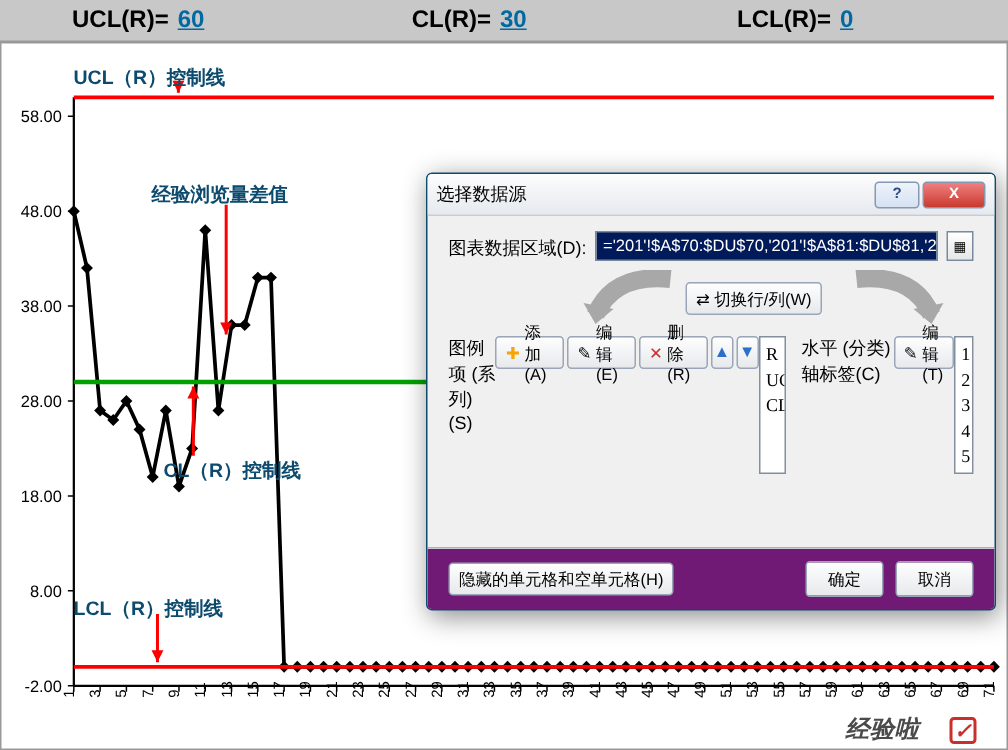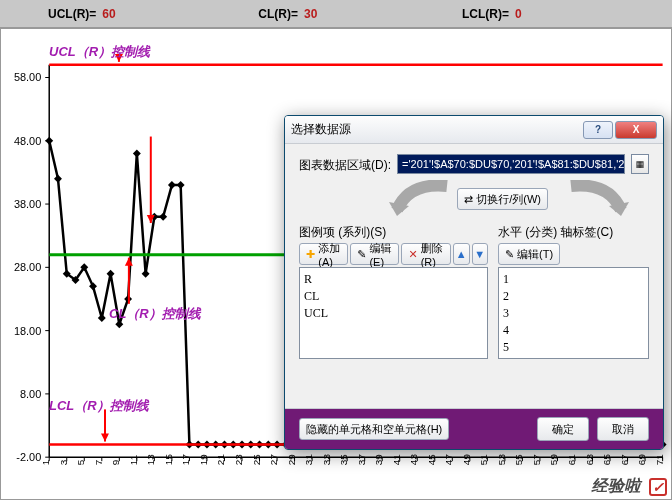--- a/index.html
+++ b/index.html
@@ -1,50 +1,50 @@
 <!DOCTYPE html>
 <html><head>
 <meta charset="utf-8">
 <style>
   * { box-sizing: border-box; }
   body { margin:0; width:672px; height:500px; font-family:"Microsoft YaHei",SimSun,Tahoma,sans-serif; background:#c8c8c8; overflow:hidden; position:relative; }
-  .topbar { position:absolute; top:0; left:0; right:0; height:28px; background:#c8c8c8; border-bottom:1px solid #999; display:flex; align-items:center; font-size:12px; font-weight:bold; color:#000; }
+  .topbar { position:absolute; top:0; left:0; right:0; height:28px; background:#c8c8c8; border-bottom:1px solid #999; display:flex; align-items:center; font-size:16px; font-weight:bold; color:#000; }
   .topbar .item { display:flex; align-items:center; }
-  .topbar .blue { color:#b91c1c; font-weight:bold; margin-left:6px; width:34px; }
+  .topbar .blue { color:#0369a1; font-weight:bold; margin-left:6px; width:34px;text-decoration:underline; }
   .chartbox { position:absolute; top:28px; left:0; right:0; bottom:0; background:#fff; border:1px solid #999; }
   .chartbox svg { position:absolute; inset:0; width:100%; height:100%; }
-  .ann { position:absolute; color:#a21caf; font-size:13px; font-weight:bold; pointer-events:none;font-style:italic; }
+  .ann { position:absolute; color:#0c4a6e; font-size:13px; font-weight:bold; pointer-events:none; }
   .dialog { position:absolute; top:115px; left:284px; width:380px; background:#f0f0f0; border:1px solid #0c4a6e; box-shadow:2px 4px 18px rgba(0,0,0,.45); font-size:12px; border-radius:4px; overflow:hidden; }
   .titlebar { height:28px; background:linear-gradient(#fdfdfd,#e6e9ee); display:flex; align-items:center; padding:0 6px; border-bottom:1px solid #c8ccd2; }
   .titlebar .t { flex:1; font-size:12px; }
   .winbtn { width:30px; height:18px; margin-left:2px; border:1px solid #8598b4; border-radius:3px; display:flex; align-items:center; justify-content:center; font-size:10px; font-weight:bold; }
   .winbtn.help { background:linear-gradient(#eef3fb,#d6e1f2); color:#2a4d7d; }
   .winbtn.close { width:42px; background:linear-gradient(#f08080,#c93a2f); color:#fff; }
   .dbody { padding:10px 14px 10px 14px; }
   .row1 { display:flex; align-items:flex-end; gap:6px; }
   .lbl { font-size:12px; }
   .rangeinput { flex:1; height:20px; background:#001a5a; color:#fff; font-size:11px; padding:0 4px; border:1px solid #7a8aa0; display:flex; align-items:center; overflow:hidden; white-space:nowrap; }
   .picker { width:18px; height:20px; border:1px solid #7a8aa0; background:linear-gradient(#fff,#e6e6e6); display:flex; align-items:center; justify-content:center; font-size:9px; }
   .swap-row { position:relative; height:42px; margin:4px 0 4px 0; }
   .swapbtn { position:absolute; left:158px; top:10px; }
   .arrow-svg { position:absolute; top:2px; }
   .cols { display:flex; gap:10px; }
-  .col { display:flex; flex-direction:column; }
+  .col { display:flex; }
   .col.left { flex:1.25; }
   .col.right { flex:1;justify-content:flex-end; }
   .colhdr { font-size:12px; margin-bottom:2px; }
   .btnrow { display:flex; gap:2px; margin-bottom:2px; }
   .btn { height:22px; border:1px solid #9aa6b8; border-radius:3px; background:linear-gradient(#fefefe,#e7e9ec); padding:0 6px; display:flex; align-items:center; gap:3px; font-size:11px; cursor:default; }
   .btn.sq { width:22px; padding:0; justify-content:center; }
   .listbox { height:92px; border:1px solid #838f9f; background:#fff; padding:3px 4px; overflow:hidden; }
   .listbox div { font-size:12px; font-family:SimSun,serif; line-height:17px; }
   .footer { border-top:1px solid #c8ccd2; padding:8px 14px; display:flex; align-items:center; gap:8px; background:#701a75;margin-top:39px; }
   .footer .btn.wide { padding:0 14px; height:24px; }
   .spacer { flex:1; }
-  .wm { position:absolute; right:4px; bottom:2px; display:flex; align-items:center; gap:8px; font-size:16px; font-style:italic; font-weight:bold; }
+  .wm { position:absolute; right:20px; bottom:2px; display:flex; align-items:center; gap:20px; font-size:16px; font-style:italic; font-weight:bold; }
   .wm .txt { color:#4a4a4a; letter-spacing:0.5px; }
   .wm .chk { width:18px; height:18px; border:2px solid #c9302c; border-radius:3px; display:flex; align-items:center; justify-content:center; color:#c9302c; font-size:14px; }
 </style>
 </head>
 <body>
 
 <div class="topbar">
   <div class="item" style="margin-left:48px">
       <span>UCL(R)=</span>
       <span class="blue">60</span>
@@ -227,20 +227,21 @@
       <path d="M118 30 L118 33" stroke="#f00" stroke-width="2"></path>
       <path d="M118 33 l-4 -8 l8 0 Z" fill="#f00"></path>
       <path d="M128 276 L128 229.6451612903226" stroke="#f00" stroke-width="2"></path>
       <path d="M128 229.6451612903226 l-4 8 l8 0 Z" fill="#f00"></path>
       <path d="M104 382 L104 414.2903225806452" stroke="#f00" stroke-width="2"></path>
       <path d="M104 414.2903225806452 l-4 -8 l8 0 Z" fill="#f00"></path>
       <path d="M150 108 L150 194.8709677419355" stroke="#f00" stroke-width="2"></path>
       <path d="M150 194.8709677419355 l-4 -8 l8 0 Z" fill="#f00"></path>
     </svg>
   <div class="ann" style="top:14px; left:48px;">UCL（R）控制线</div>
+  <div class="ann" style="top:92px; left:100px;">经验浏览量差值</div>
   <div class="ann" style="top:276px; left:108px;">CL（R）控制线</div>
   <div class="ann" style="top:368px; left:48px;">LCL（R）控制线</div>
   <div class="wm">
     <span class="txt">经验啦</span>
     <span class="chk">✓</span>
   </div>
 </div>
 
 <div class="dialog">
   <div class="titlebar">
@@ -294,22 +295,22 @@
             </div>
           <div class="btn sq">
               <span style="color:#2a6fca">▲</span>
             </div>
           <div class="btn sq">
               <span style="color:#2a6fca">▼</span>
             </div>
         </div>
         <div class="listbox" id="series-list">
             <div>R</div>
+            <div>UCL</div>
             <div>CL</div>
-            <div>UCL</div>
           </div>
       </div>
       <div class="col right">
         <div class="colhdr">水平 (分类) 轴标签(C)</div>
         <div class="btnrow">
           <div class="btn">
               <span>✎</span>
               <span>编辑(T)</span>
             </div>
         </div>

